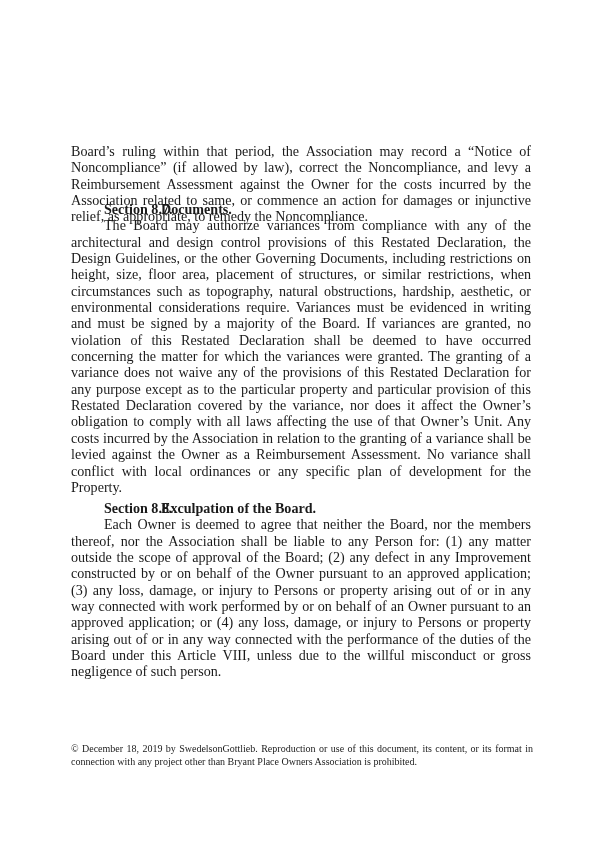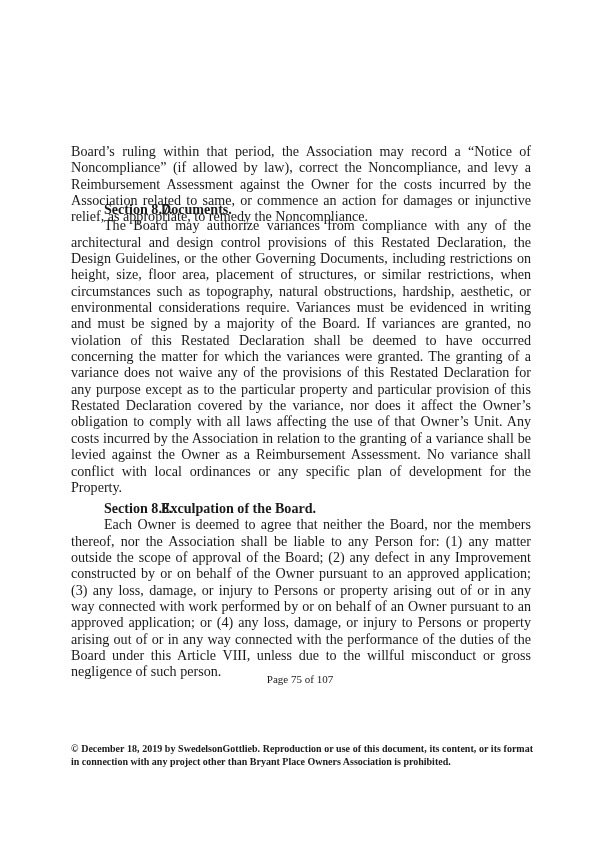--- a/index.html
+++ b/index.html
@@ -27,21 +27,21 @@
   .page-number {
     position: absolute; top: 673px; left: 0; width: 600px;
     text-align: center; font-size: 11px; line-height: 13px;
   }
   .doc-footer {
     position: absolute; top: 692px; right: 70px; text-align: right;
     font-size: 9.6px; line-height: 11.3px;
   }
   .copyright {
     position: absolute; top: 743px; left: 71px; width: 462px;
-    font-weight: bold; font-size: 10px; line-height: 12.5px;
+    font-weight: normal; font-size: 10px; line-height: 12.5px;
     text-align: justify;
   }
 </style>
 </head>
 <body>
 
 <div class="page">
 
   <div class="body-text" id="block1">
     <p class="para">Board’s ruling within that period, the Association may record a “Notice of Noncompliance” (if allowed by law), correct the Noncompliance, and levy a Reimbursement Assessment against the Owner for the costs incurred by the Association related to same, or commence an action for damages or injunctive relief, as appropriate, to remedy the Noncompliance.</p>
@@ -50,18 +50,17 @@
   <div class="body-text" id="block2">
     <p class="heading"><span class="num">Section 8.7.</span><span>Documents.</span></p>
     <p class="para indent">The Board may authorize variances from compliance with any of the architectural and design control provisions of this Restated Declaration, the Design Guidelines, or the other Governing Documents, including restrictions on height, size, floor area, placement of structures, or similar restrictions, when circumstances such as topography, natural obstructions, hardship, aesthetic, or environmental considerations require. Variances must be evidenced in writing and must be signed by a majority of the Board. If variances are granted, no violation of this Restated Declaration shall be deemed to have occurred concerning the matter for which the variances were granted. The granting of a variance does not waive any of the provisions of this Restated Declaration for any purpose except as to the particular property and particular provision of this Restated Declaration covered by the variance, nor does it affect the Owner’s obligation to comply with all laws affecting the use of that Owner’s Unit. Any costs incurred by the Association in relation to the granting of a variance shall be levied against the Owner as a Reimbursement Assessment. No variance shall conflict with local ordinances or any specific plan of development for the Property.</p>
   </div>
 
   <div class="body-text" id="block3">
     <p class="heading"><span class="num">Section 8.8.</span><span>Exculpation of the Board.</span></p>
     <p class="para indent">Each Owner is deemed to agree that neither the Board, nor the members thereof, nor the Association shall be liable to any Person for: (1) any matter outside the scope of approval of the Board; (2) any defect in any Improvement constructed by or on behalf of the Owner pursuant to an approved application; (3) any loss, damage, or injury to Persons or property arising out of or in any way connected with work performed by or on behalf of an Owner pursuant to an approved application; or (4) any loss, damage, or injury to Persons or property arising out of or in any way connected with the performance of the duties of the Board under this Article VIII, unless due to the willful misconduct or gross negligence of such person.</p>
   </div>
 
-  <div class="page-number">Page 75 of 107</div>
 
 
   <div class="copyright">© December 18, 2019 by SwedelsonGottlieb. Reproduction or use of this document, its content, or its format in connection with any project other than Bryant Place Owners Association is prohibited.</div>
 
 </div>
 
 </body></html>

